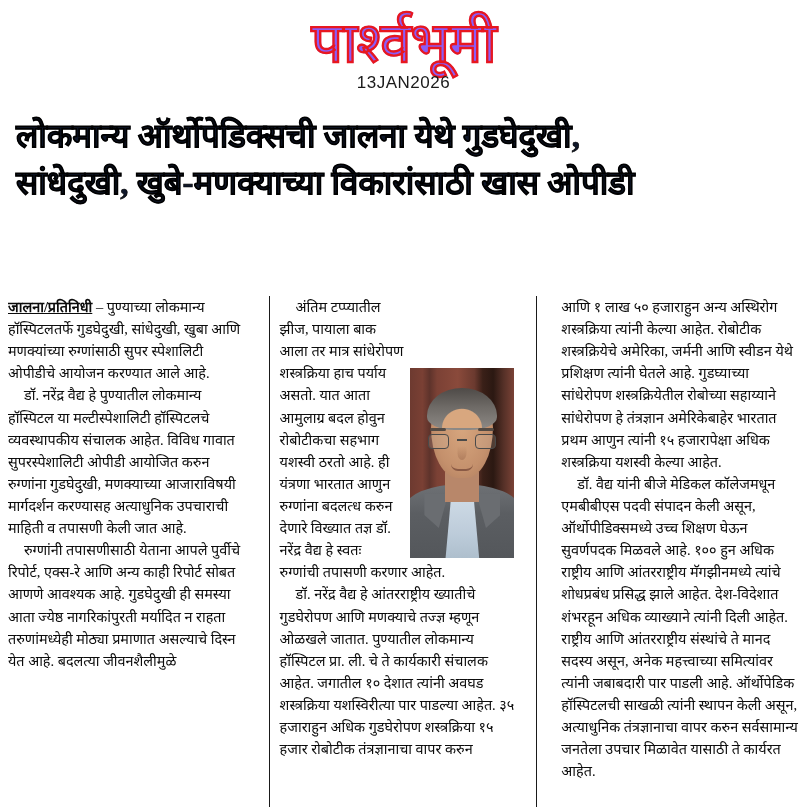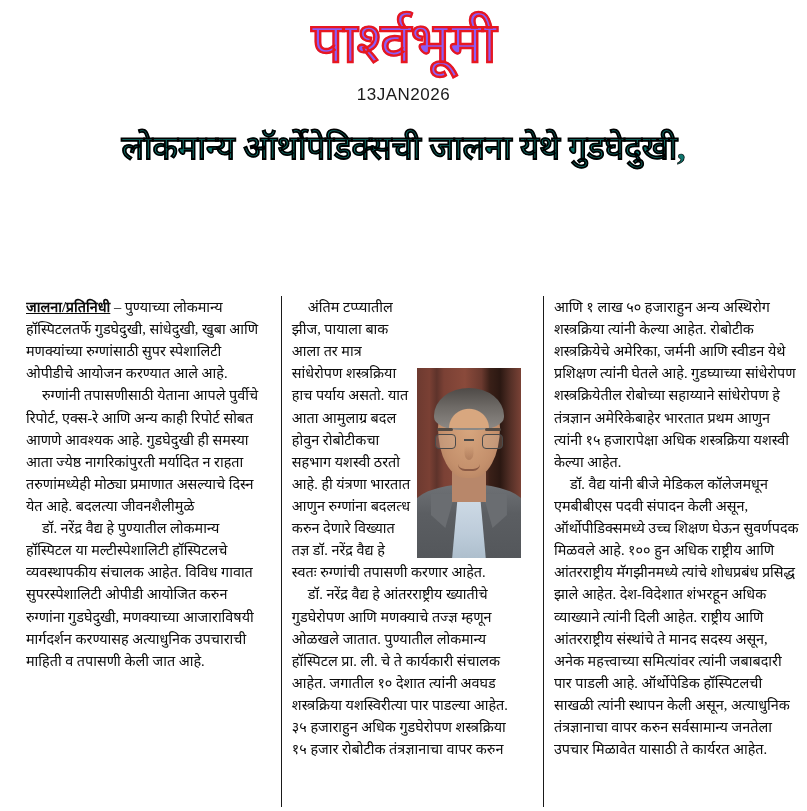--- a/index.html
+++ b/index.html
@@ -28,61 +28,59 @@
     line-height: 1.05;
     color: #8b5cf6;
     letter-spacing: -1px;
     -webkit-text-stroke: 0.6px #e8171f;
   }
   .masthead-date {
     font-family: "Liberation Sans", "DejaVu Sans", sans-serif;
     font-size: 17px;
     font-weight: 400;
     color: #1a1a1a;
-    margin-top: 12px;
     letter-spacing: 0.5px;
   }
 
   
   .headline {
     margin: 20px 16px 0 16px;
-    text-align: center;
+    text-align: left;
     font-family: "Liberation Serif", "DejaVu Serif", serif;
     font-weight: bold;
     font-size: 33px;
     line-height: 1.42;
-    color: #0f766e;
+    color: #0f172a;
     -webkit-text-stroke: 0.7px #000;
   }
   .headline-line { display: block; }
 
   
   .columns {
     position: absolute;
     top: 296px;
     left: 8px;
     right: 8px;
     bottom: 4px;
     display: flex;
     gap: 12px;
-    margin-left: 18px;
   }
   .col {
     position: relative;
     box-sizing: border-box;
     font-family: "Liberation Serif", "DejaVu Serif", serif;
     font-size: 14.4px;
     line-height: 1.535;
     color: #0c0c0c;
     text-align: left;
     overflow: hidden;
   }
   .col-1 { width: 258px; padding-right: 10px; }
   .col-2 { width: 265px; padding-left: 10px; padding-right: 10px; border-left: 1.4px solid #1a1a1a; }
-  .col-3 { width: 272px; padding-left: 10px; border-left: 1.4px solid #1a1a1a; }
+  .col-3 { width: 272px; padding-left: 24px; border-left: 1.4px solid #1a1a1a; }
 
   .byline {
     font-weight: bold;
     text-decoration: underline;
   }
   .para { margin: 0; text-indent: 16px; }
   .para.first { text-indent: 0; }
 
   
   .photo-wrap {
@@ -187,28 +185,29 @@
 </head>
 <body>
 
 <div class="masthead">
   <div class="masthead-title">पार्श्वभूमी</div>
   <div class="masthead-date">13JAN2026</div>
 </div>
 
 <div class="headline">
   <span class="headline-line">लोकमान्य ऑर्थोपेडिक्सची जालना येथे गुडघेदुखी,</span>
+  <span class="headline-line">सांधेदुखी, खुबे-मणक्याच्या विकारांसाठी खास ओपीडी</span>
 </div>
 
 <div class="columns">
 
   <div class="col col-1">
     <p class="para first"><span class="byline">जालना/प्रतिनिधी</span><span> – </span><span>पुण्याच्या लोकमान्य हॉस्पिटलतर्फे गुडघेदुखी, सांधेदुखी, खुबा आणि मणक्यांच्या रुग्णांसाठी सुपर स्पेशालिटी ओपीडीचे आयोजन करण्यात आले आहे.</span></p>
+    <p class="para">डॉ. नरेंद्र वैद्य हे पुण्यातील लोकमान्य हॉस्पिटल या मल्टीस्पेशालिटी हॉस्पिटलचे व्यवस्थापकीय संचालक आहेत. विविध गावात सुपरस्पेशालिटी ओपीडी आयोजित करुन रुग्णांना गुडघेदुखी, मणक्याच्या आजाराविषयी मार्गदर्शन करण्यासह अत्याधुनिक उपचाराची माहिती व तपासणी केली जात आहे.</p>
     <p class="para">रुग्णांनी तपासणीसाठी येताना आपले पुर्वीचे रिपोर्ट, एक्स-रे आणि अन्य काही रिपोर्ट सोबत आणणे आवश्यक आहे. गुडघेदुखी ही समस्या आता ज्येष्ठ नागरिकांपुरती मर्यादित न राहता तरुणांमध्येही मोठ्या प्रमाणात असल्याचे दिस्न येत आहे. बदलत्या जीवनशैलीमुळे</p>
-    <p class="para">डॉ. नरेंद्र वैद्य हे पुण्यातील लोकमान्य हॉस्पिटल या मल्टीस्पेशालिटी हॉस्पिटलचे व्यवस्थापकीय संचालक आहेत. विविध गावात सुपरस्पेशालिटी ओपीडी आयोजित करुन रुग्णांना गुडघेदुखी, मणक्याच्या आजाराविषयी मार्गदर्शन करण्यासह अत्याधुनिक उपचाराची माहिती व तपासणी केली जात आहे.</p>
   </div>
 
   <div class="col col-2">
     <div class="photo-wrap">
       <div class="photo">
         <div class="ph-jacket"></div>
         <div class="ph-shirt"></div>
         <div class="ph-collar-l"></div>
         <div class="ph-collar-r"></div>
         <div class="ph-neck"></div>

